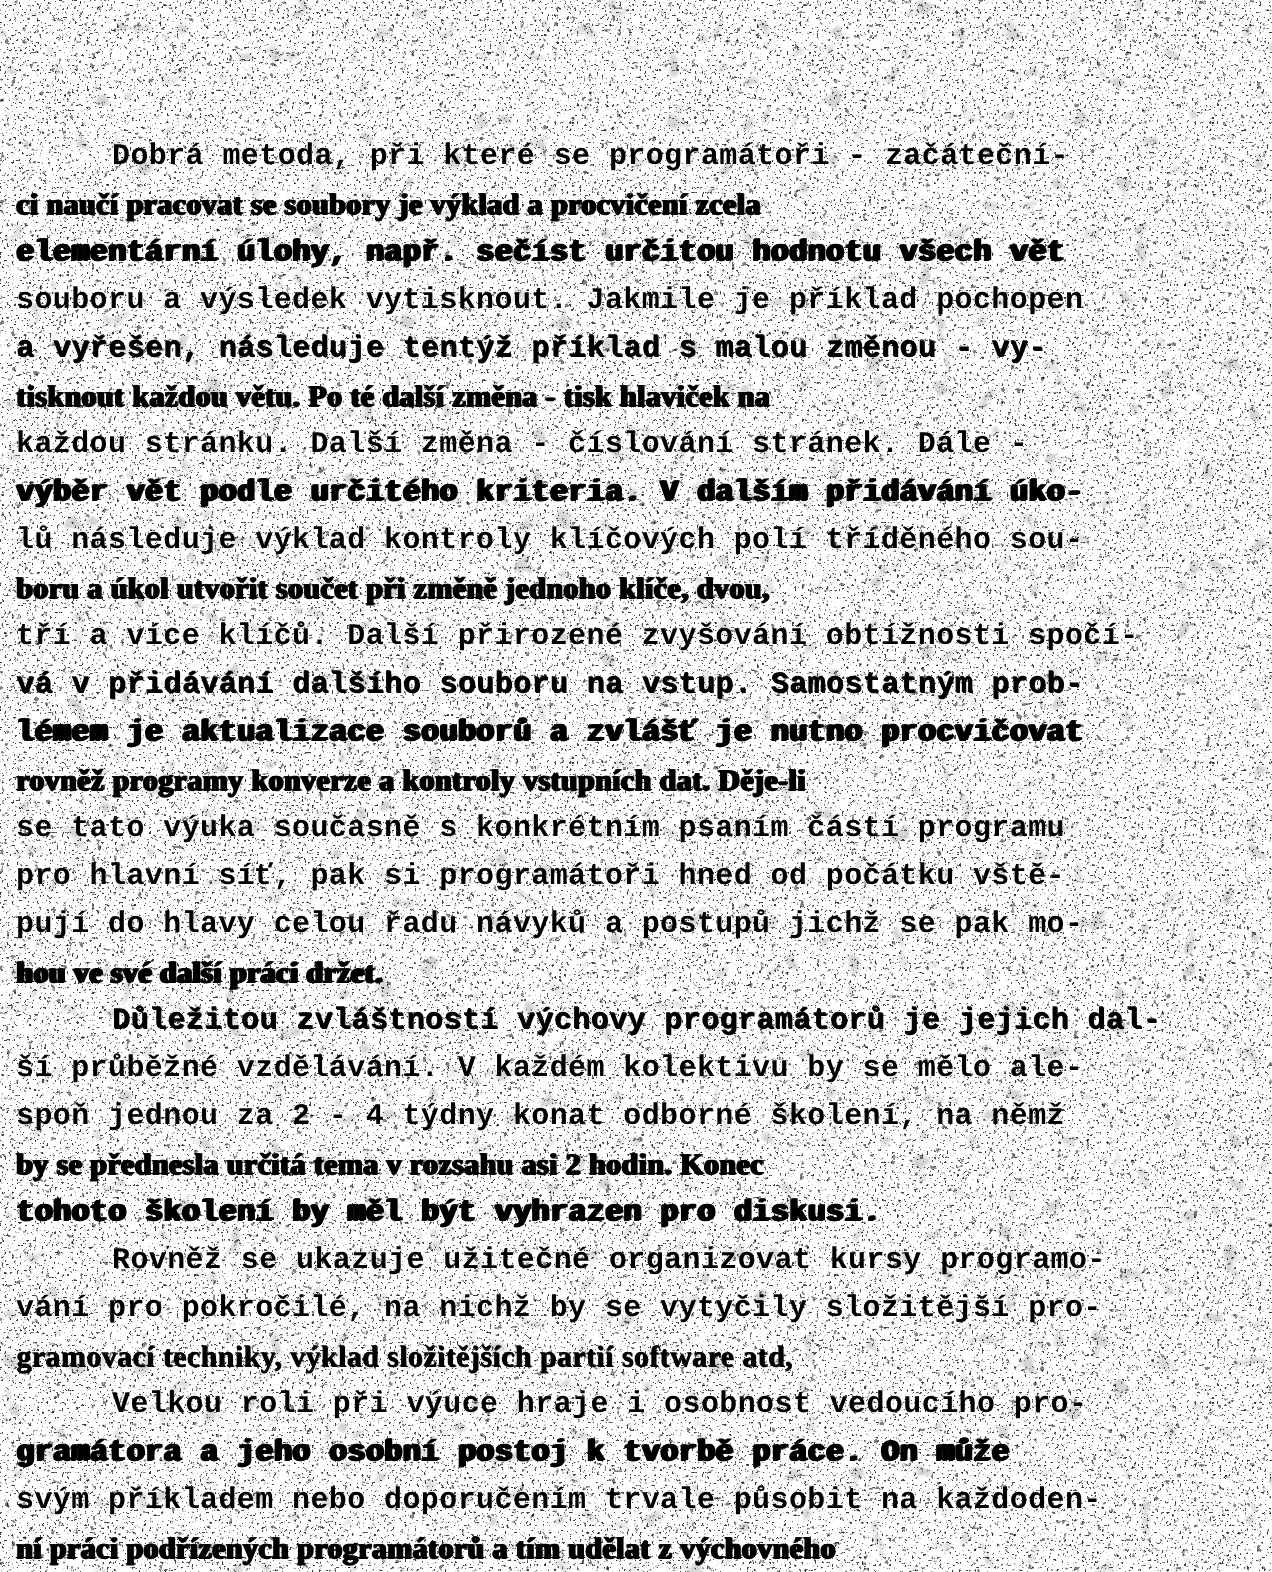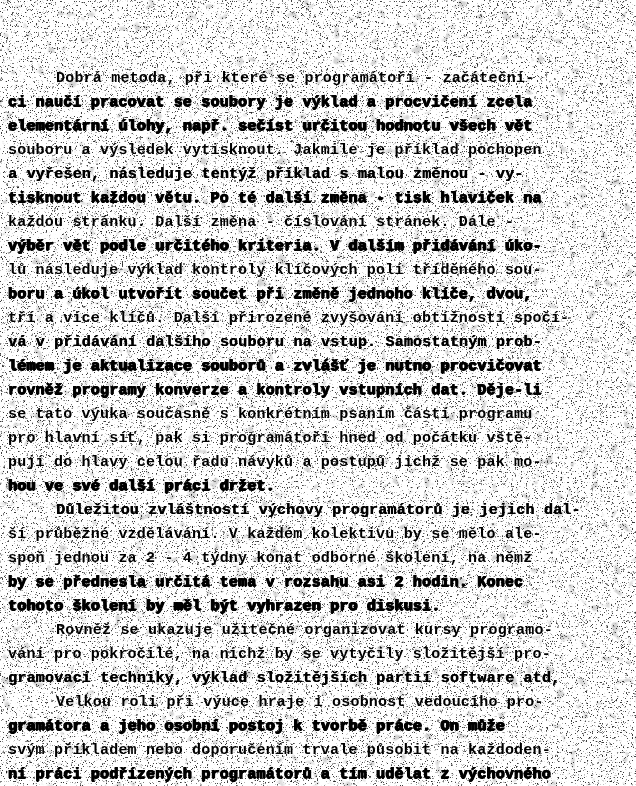--- a/index.html
+++ b/index.html
@@ -27,20 +27,21 @@
     color: #101010;
     white-space: pre;
     filter: blur(0.35px) contrast(1.7);
     margin-top: 47px;
   }
   .line { height: 24px; }
   .line.indent { padding-left: 48px; }
   
   .line:nth-child(4n+2) {
     text-shadow: 0.7px 0 currentColor, -0.5px 0 currentColor, 0 0.5px currentColor;
+    font-family: Liberation Serif, serif;
   }
   .line:nth-child(5n+3) {
     text-shadow: 1px 0 currentColor, 0 0.7px currentColor, -0.6px 0.3px currentColor;
   }
   .line:nth-child(7n+5) {
     text-shadow: 0.5px 0.4px currentColor;
   }
   .noise {
     position: absolute;
     left: 0;

